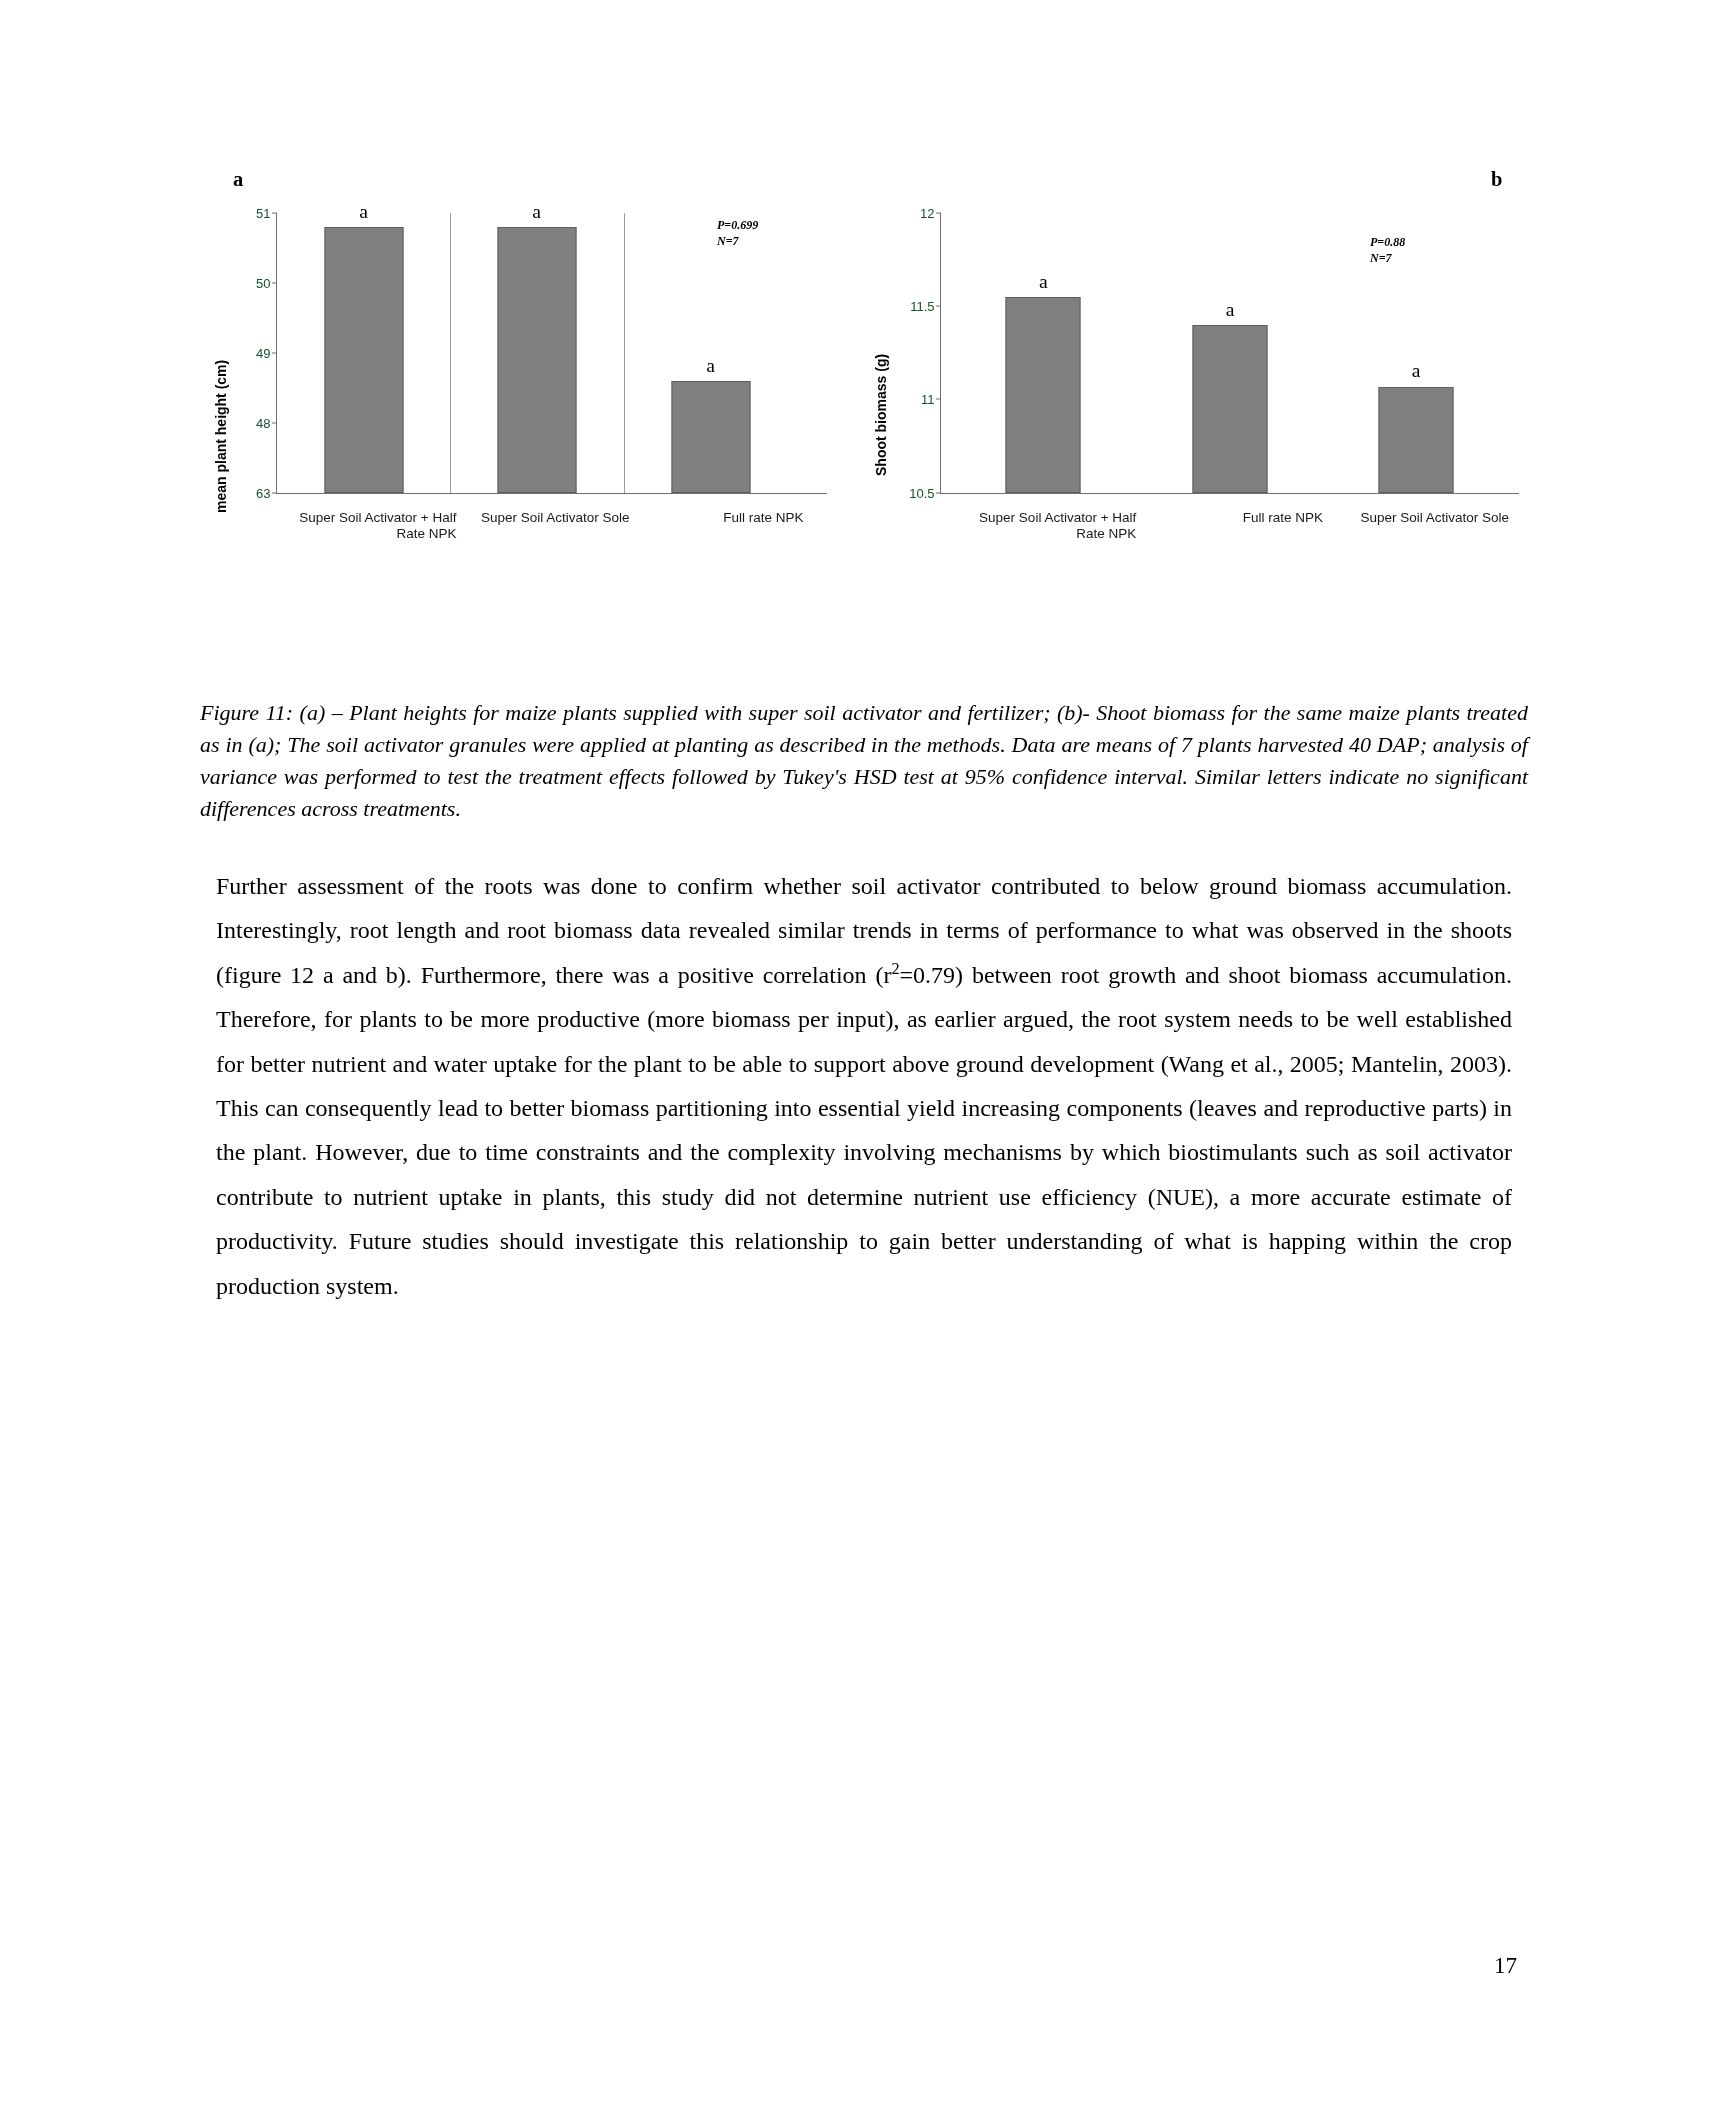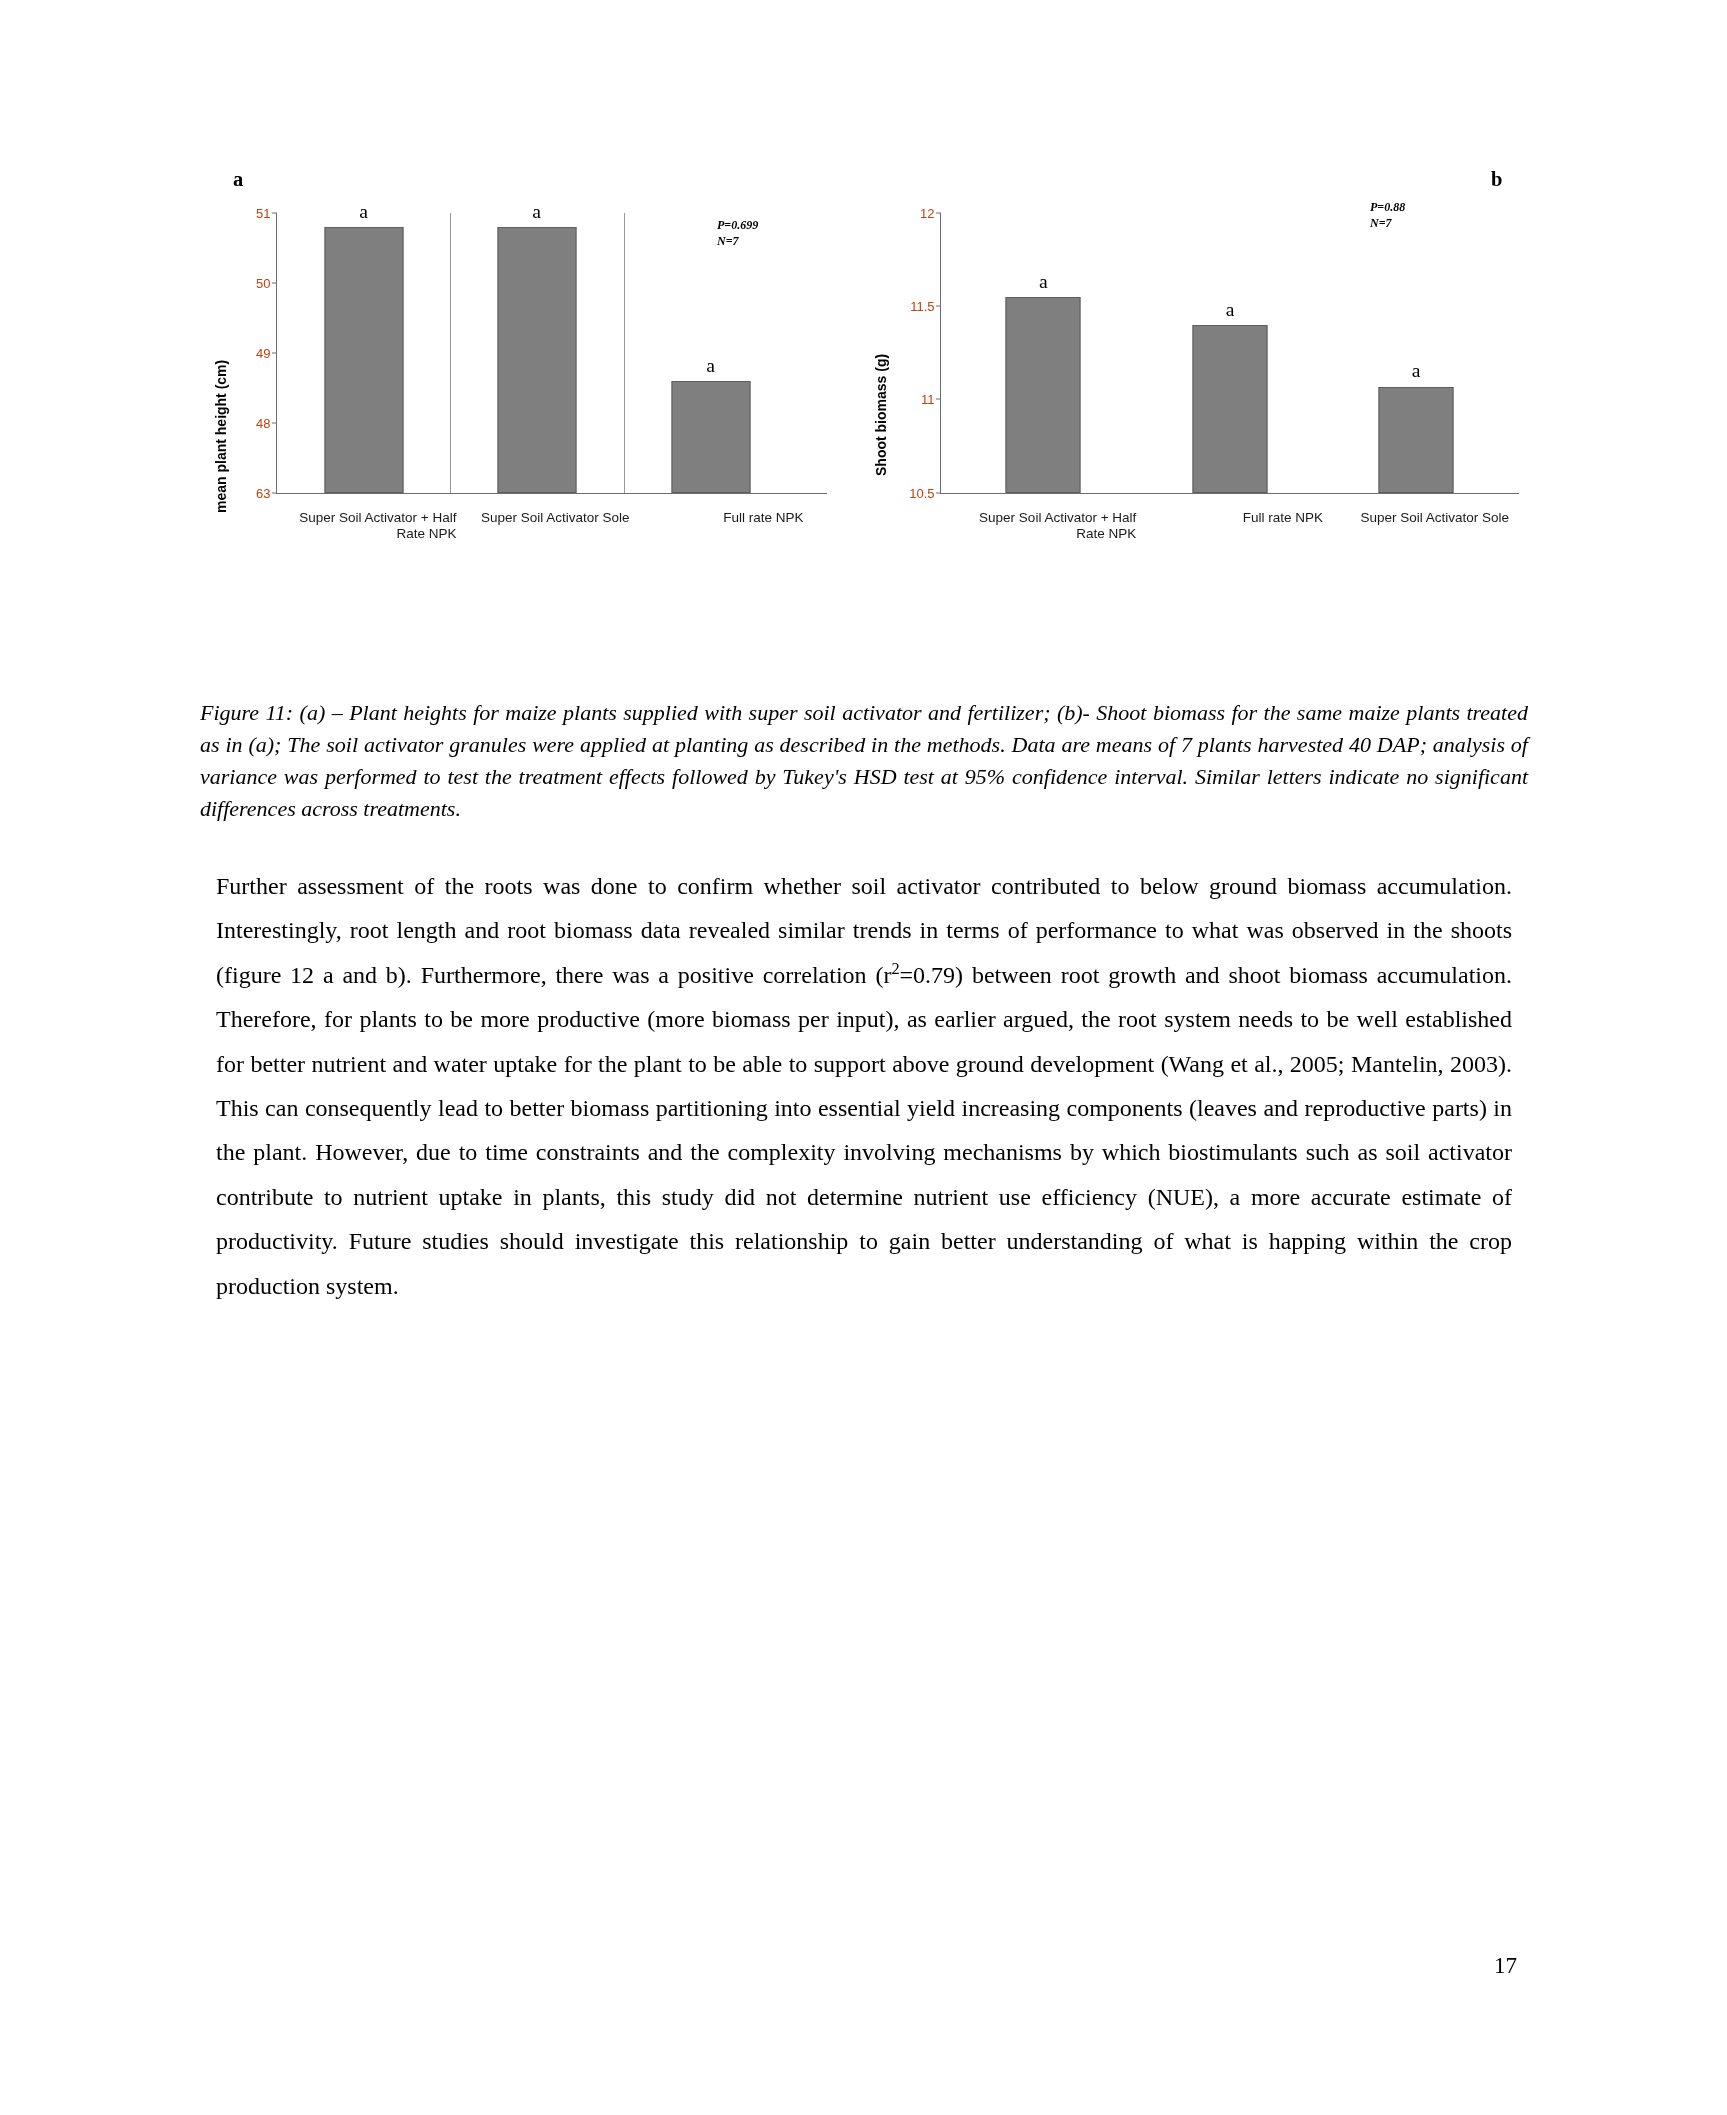--- a/index.html
+++ b/index.html
@@ -87,21 +87,21 @@
     height: 280px;
   }
 
   .ytick {
     position: absolute;
     right: 100%;
     margin-right: 6.5px;
     transform: translateY(-50%);
     font-family: "Liberation Sans", sans-serif;
     font-size: 13px;
-    color: #c2410c;
+    color: #14532d;
     white-space: nowrap;
   }
   .ytick-line {
     position: absolute;
     left: -4.7px;
     width: 4.7px;
     height: 0.9px;
     background: #6e6e6e;
     transform: translateY(-0.5px);
   }
@@ -301,21 +301,21 @@
           </div>
 
           <div class="barslot" style="left:382px;width:186px;">
             <div class="bar" style="height:106px;width:75px;"></div>
             <div class="bar-letter" style="bottom:112px;">a</div>
             <div class="xlabel">Super Soil Activator Sole</div>
           </div>
         </div>
       </div>
 
-      <div class="stat-note" style="left:503px;top:3px;">P=0.88
+      <div class="stat-note" style="left:503px;top:38px;">P=0.88
 N=7</div>
     </div>
   </div>
 
   <div class="caption">Figure 11: (a) – Plant heights for maize plants supplied with super soil activator and fertilizer; (b)- Shoot biomass for the same maize plants treated as in (a); The soil activator granules were applied at planting as described in the methods. Data are means of 7 plants harvested 40 DAP; analysis of variance was performed to test the treatment effects followed by Tukey's HSD test at 95% confidence interval. Similar letters indicate no significant differences across treatments.</div>
 
   <div class="body-text">
     <p><span>Further assessment of the roots was done to confirm whether soil activator contributed to below ground biomass accumulation. Interestingly, root length and root biomass data revealed similar trends in terms of performance to what was observed in the shoots (figure 12 a and b). Furthermore, there was a positive correlation (r</span><sup>2</sup><span>=0.79) between root growth and shoot biomass accumulation. Therefore, for plants to be more productive (more biomass per input), as earlier argued, the root system needs to be well established for better nutrient and water uptake for the plant to be able to support above ground development (Wang et al., 2005; Mantelin, 2003). This can consequently lead to better biomass partitioning into essential yield increasing components (leaves and reproductive parts) in the plant. However, due to time constraints and the complexity involving mechanisms by which biostimulants such as soil activator contribute to nutrient uptake in plants, this study did not determine nutrient use efficiency (NUE), a more accurate estimate of productivity. Future studies should investigate this relationship to gain better understanding of what is happing within the crop production system.</span></p>
   </div>
 

